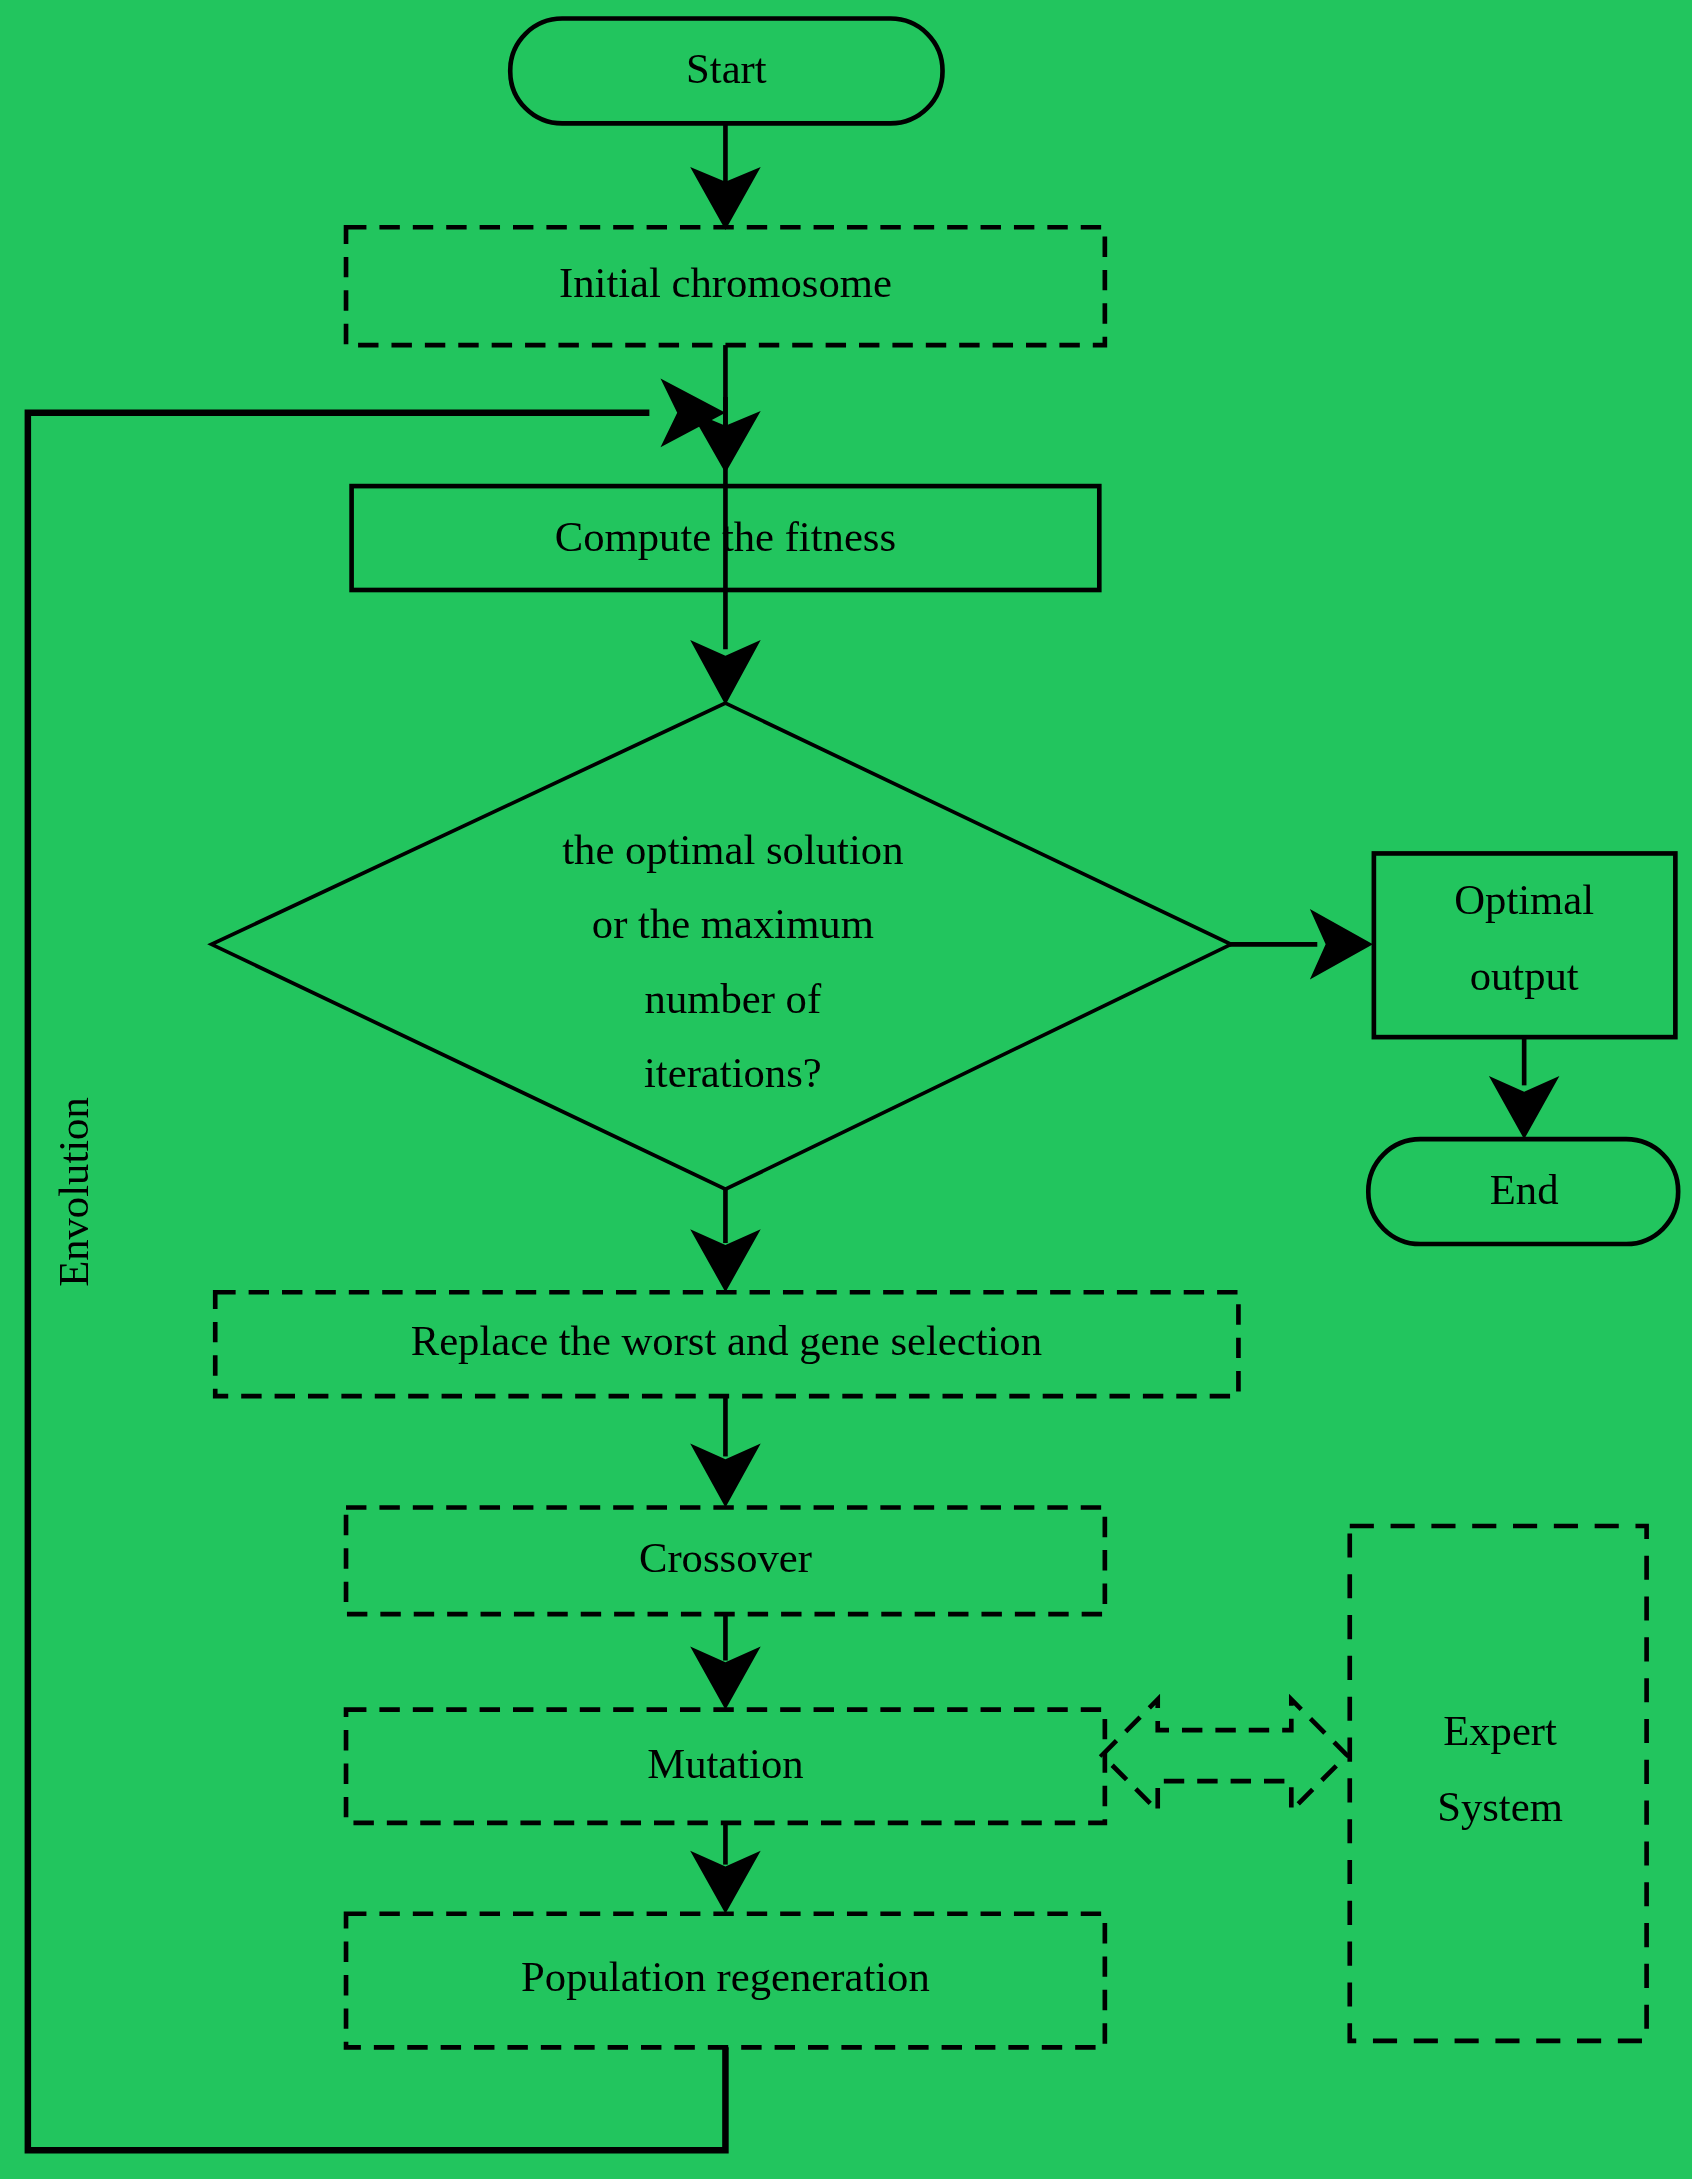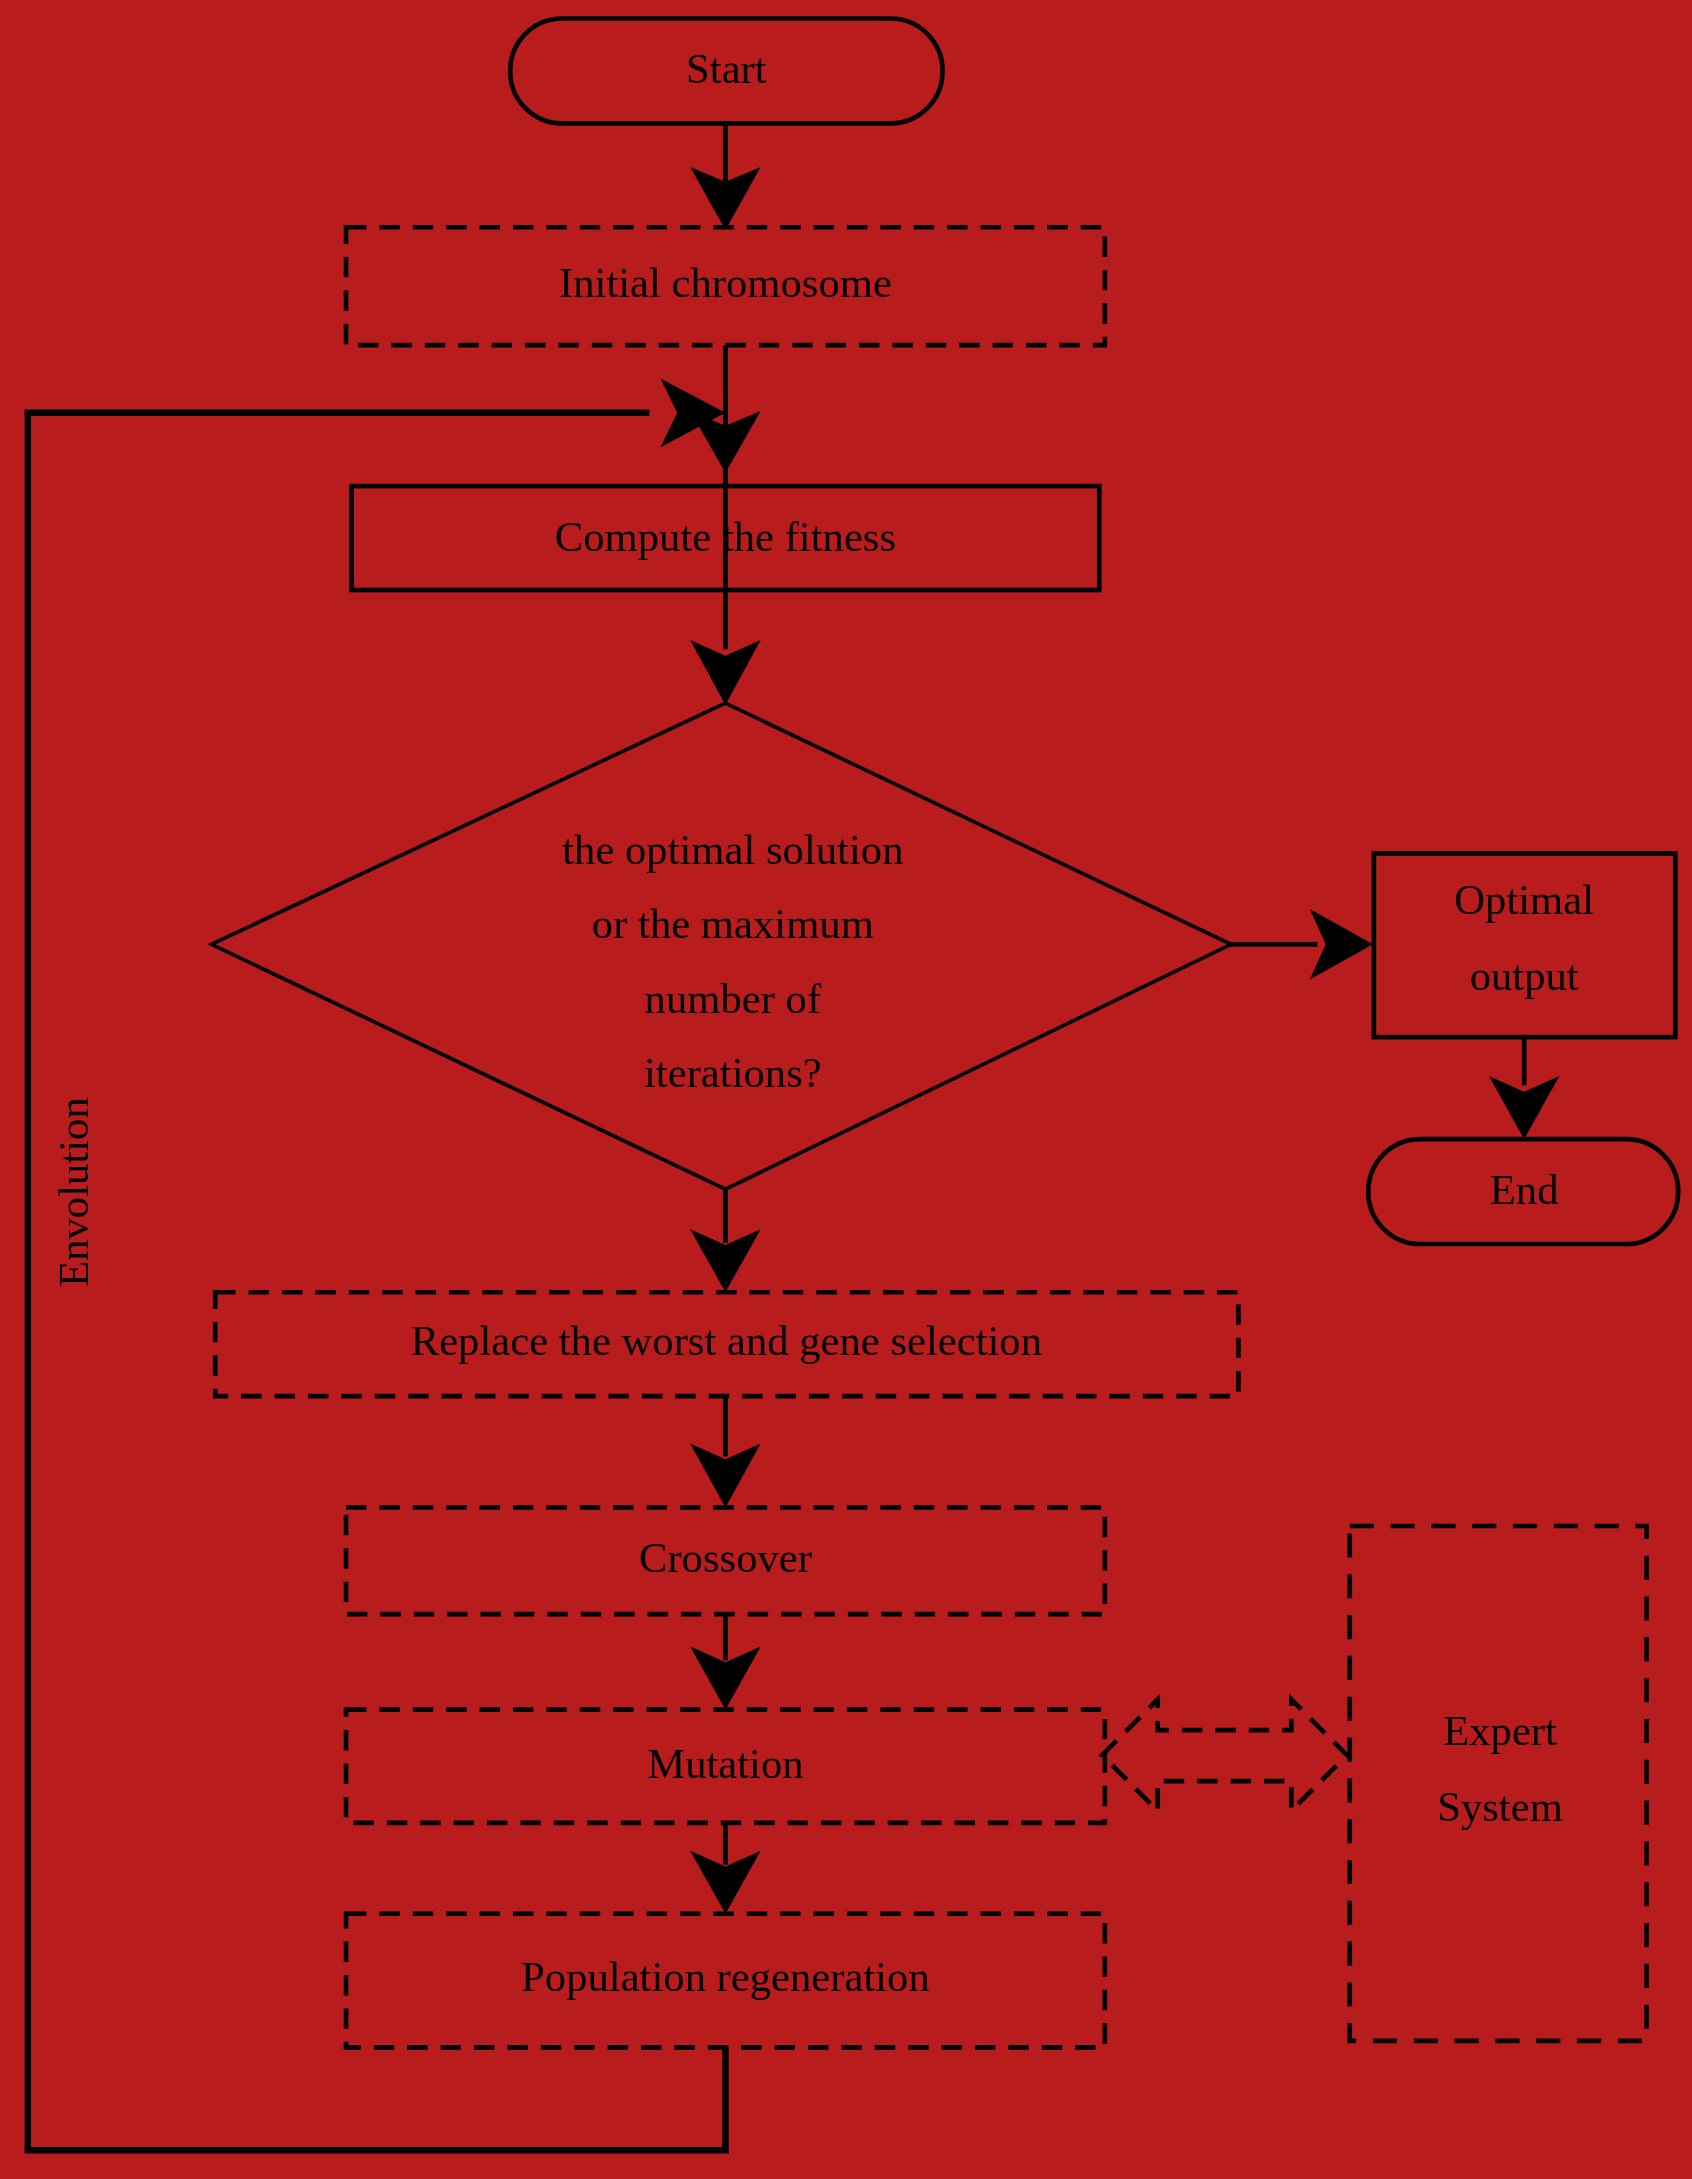--- a/index.html
+++ b/index.html
@@ -4,21 +4,21 @@
 <style>
   html, body {
     margin: 0;
     padding: 0;
     background: #ffffff;
   }
   #canvas-wrap {
     position: relative;
     width: 1693px;
     height: 2180px;
-    background: #b91c1c;
+    background: #22c55e;
     overflow: hidden;
   }
   svg.flow {
     display: block;
     width: 1693px;
     height: 2180px;
   }
   .node-text {
     font-family: "Liberation Serif", "DejaVu Serif", serif;
     fill: #000000;

